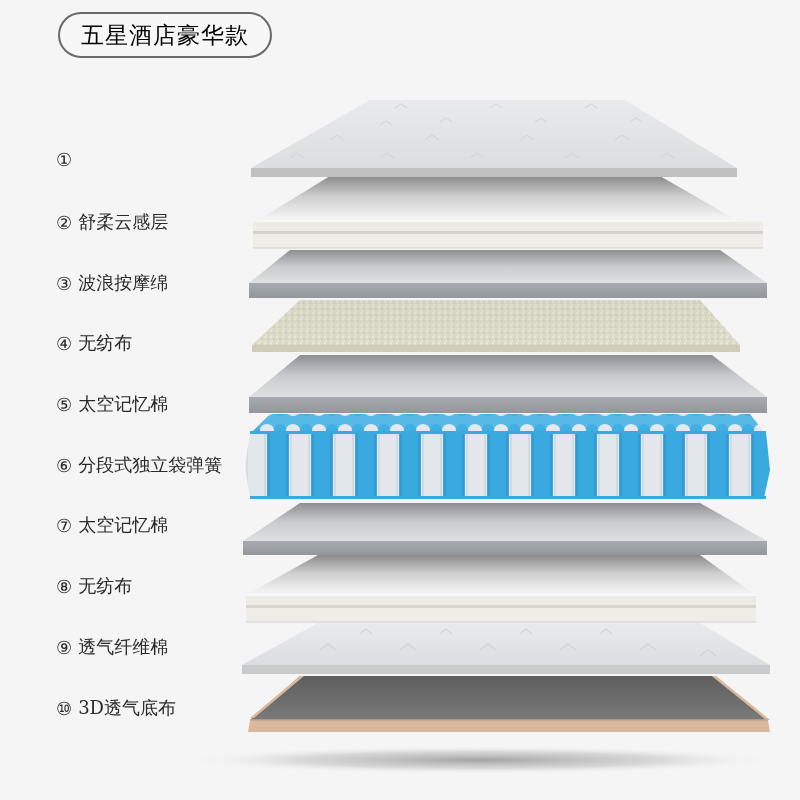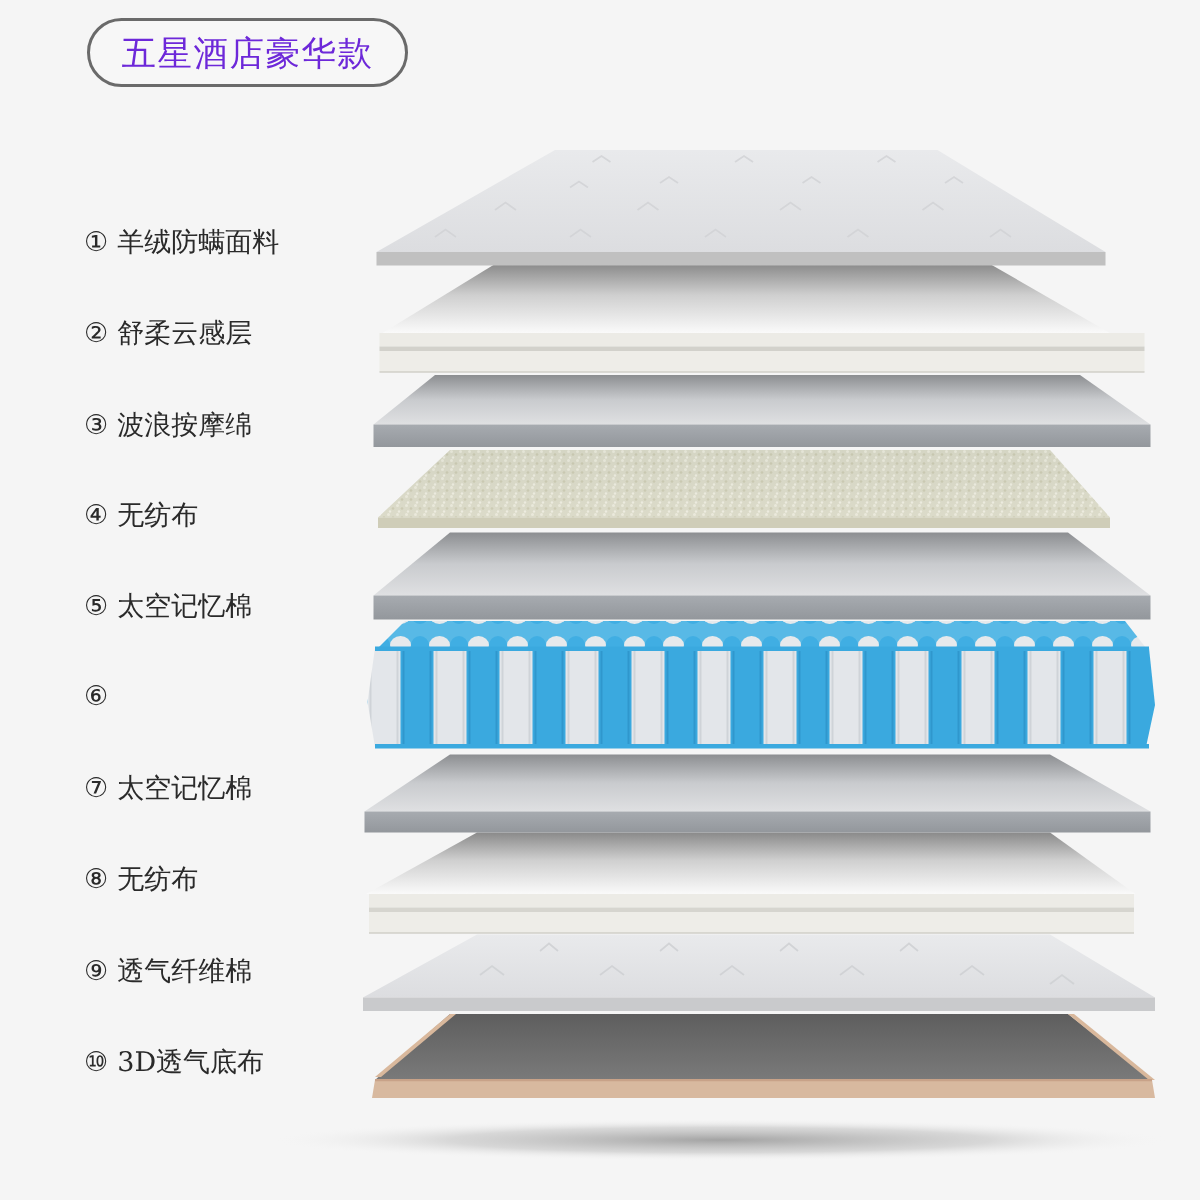--- a/index.html
+++ b/index.html
@@ -13,21 +13,21 @@
     .badge {
       position: absolute;
       left: 58px; top: 12px;
       width: 214px; height: 46px;
       border: 2px solid #6a6a6a;
       border-radius: 24px;
       box-sizing: border-box;
       background: #f7f7f7;
       display: flex; align-items: center; justify-content: center;
       font-size: 23px;
-      color: #6d28d9;
+      color: #000000;
       letter-spacing: 1px;
     }
     .label {
       position: absolute;
       left: 56px;
       font-size: 18px;
       color: #2a2a2a;
       white-space: nowrap;
       display: flex; align-items: center;
     }
@@ -37,40 +37,40 @@
   </style>
 </head>
 <body>
 
 <div class="badge">
   <span>五星酒店豪华款</span>
 </div>
 
 <div class="label" style="top:149px;">
   <span class="num">①</span>
-  <span>羊绒防螨面料</span>
 </div>
 <div class="label" style="top:210px;">
   <span class="num">②</span>
   <span>舒柔云感层</span>
 </div>
 <div class="label" style="top:271px;">
   <span class="num">③</span>
   <span>波浪按摩绵</span>
 </div>
 <div class="label" style="top:331px;">
   <span class="num">④</span>
   <span>无纺布</span>
 </div>
 <div class="label" style="top:392px;">
   <span class="num">⑤</span>
   <span>太空记忆棉</span>
 </div>
 <div class="label" style="top:453px;">
   <span class="num">⑥</span>
+  <span>分段式独立袋弹簧</span>
 </div>
 <div class="label" style="top:513px;">
   <span class="num">⑦</span>
   <span>太空记忆棉</span>
 </div>
 <div class="label" style="top:574px;">
   <span class="num">⑧</span>
   <span>无纺布</span>
 </div>
 <div class="label" style="top:635px;">

